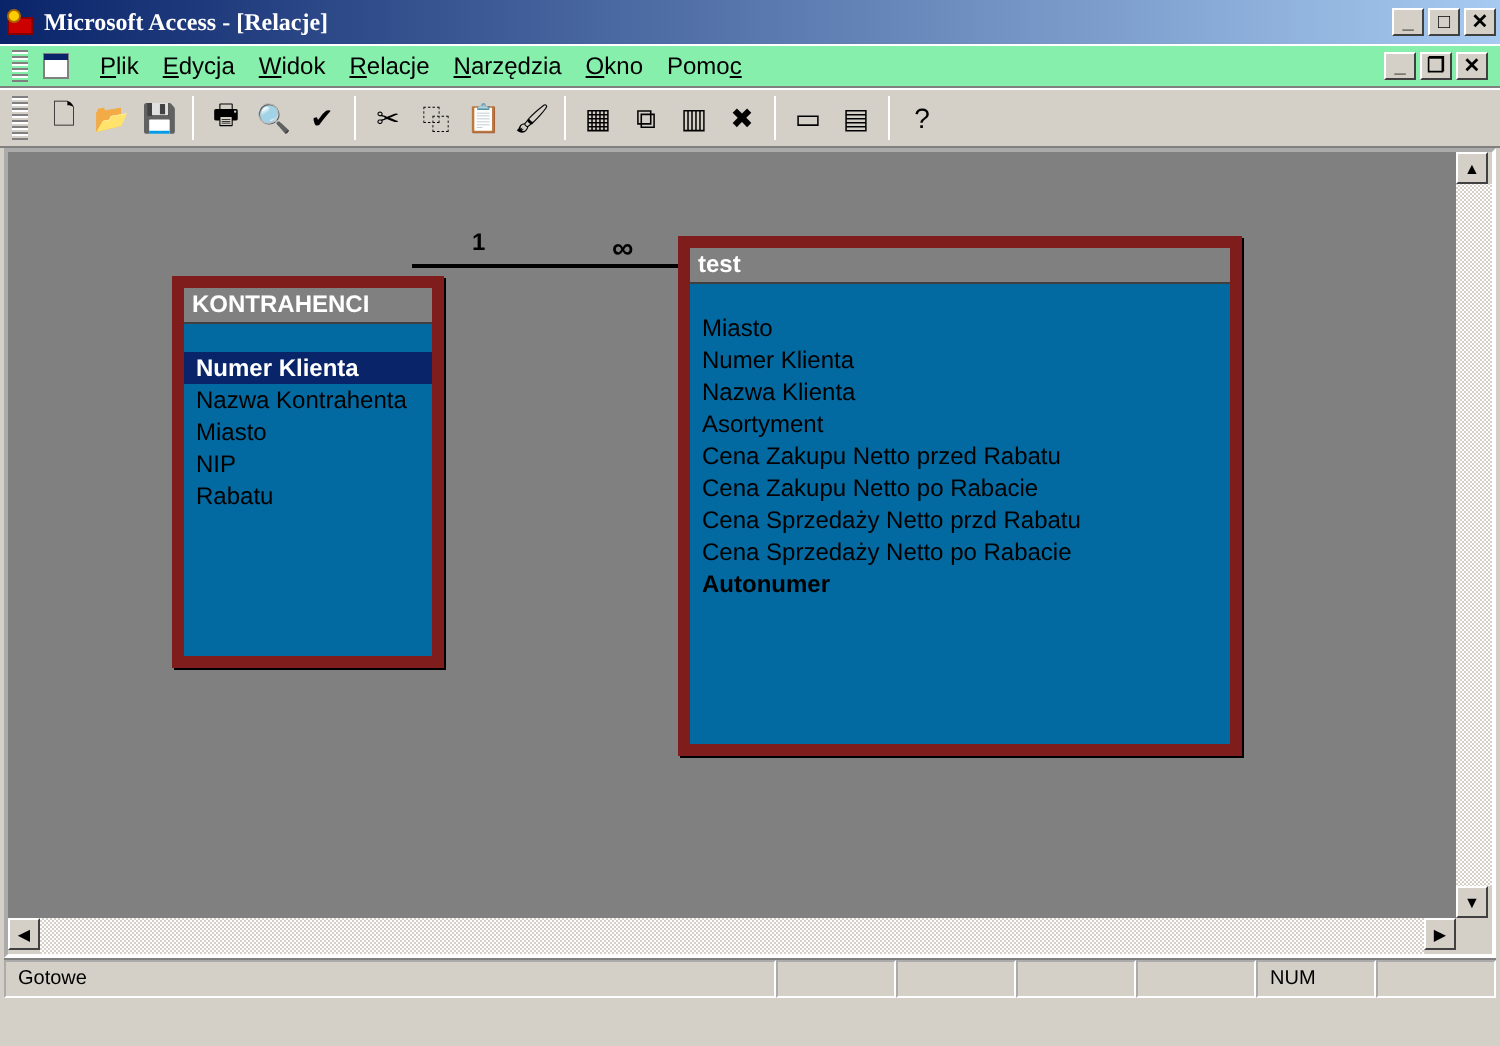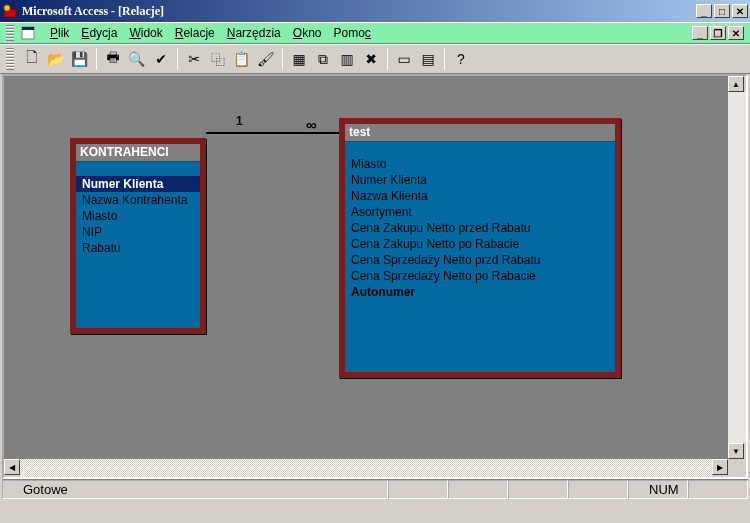--- a/index.html
+++ b/index.html
@@ -91,21 +91,21 @@
 
 .rel-line {
   position:absolute; height:2px; background:#000;
 }
 .rel-label { position:absolute; font-size:12px; font-weight:bold; background:transparent;color:#000; }
 
 .statusbar {
   height: 20px; display:flex; align-items:stretch; padding:0; background:#d4d0c8;
   border-top:1px solid #808080;margin:0 2px;
 }
-.statusbar .cell { border:1px inset #fff; padding:2px 20px; font-size:13px; display:flex;align-items:center; }
+.statusbar .cell { border:1px inset #fff; padding:2px 6px; font-size:10px; display:flex;align-items:center; }
 .statusbar .main { flex:1; }
 .statusbar .small { width:60px; }
 </style>
 </head>
 <body>
 
 <div class="titlebar">
   <span class="icon-slot">
     <svg width="14" height="14" viewBox="0 0 14 14">
         <rect x="1" y="5" width="12" height="8" fill="#c00" stroke="#800"></rect>
@@ -197,21 +197,21 @@
         <span>?</span>
       </div>
     </div>
 </div>
 
 <div class="workspace">
   <div class="canvas" id="canvas">
     <div class="rel-line" style="left:202px;top:56px;width:133px;"></div>
     <div class="rel-label" style="left:232px;top:38px;">1</div>
     <div class="rel-label" style="left:302px;top:40px;font-size:15px">∞</div>
-  <div class="tablewin" style="left: 66px; top: 26px; width: 136px; min-height: 196px;">
+  <div class="tablewin" style="left: 82px; top: 26px; width: 136px; min-height: 196px;">
         <div class="thead">KONTRAHENCI</div>
         <div class="tbody">
           <div class="fieldrow selected bold">Numer Klienta</div>
           <div class="fieldrow">Nazwa Kontrahenta</div>
           <div class="fieldrow">Miasto</div>
           <div class="fieldrow">NIP</div>
           <div class="fieldrow">Rabatu</div>
         </div>
       </div>
       <div class="tablewin" style="left: 335px; top: 6px; width: 282px; min-height: 260px;">

